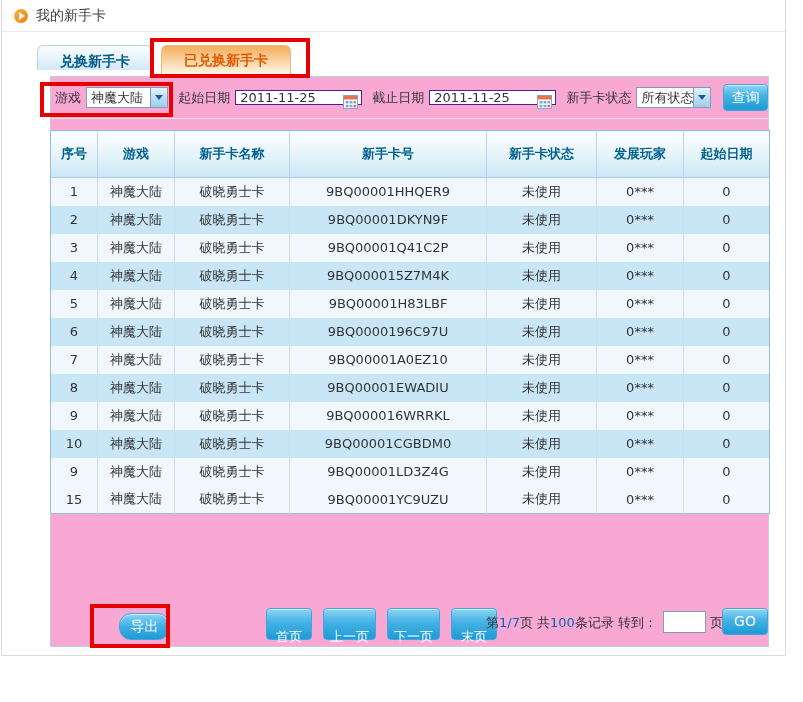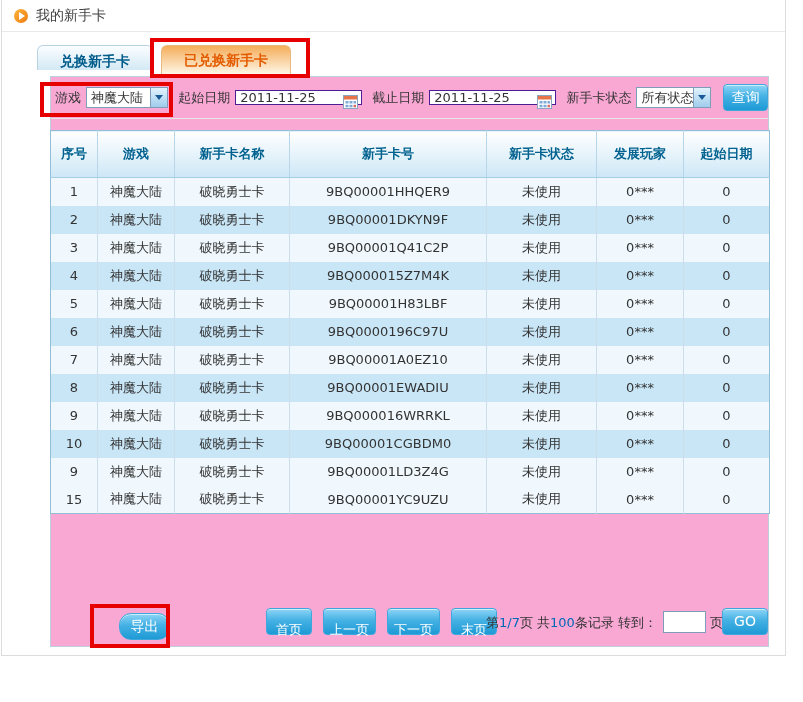--- a/index.html
+++ b/index.html
@@ -65,21 +65,21 @@
   .cards tr.odd  td { background:#f0f8fd; }
   .cards tr.even td { background:#c9e6f7; }
   .col-index{width:47px} .col-game{width:77px} .col-name{width:115px} .col-number{width:197px}
   .col-status{width:110px} .col-players{width:87px} .col-time{width:86px}
 
   
   .footer-area { position:absolute; left:0; top:522px; width:717px; height:48px; }
   .btn-export { position:absolute; left:68px; top:14px; width:51px; height:27px;
     line-height:25px; font-size:14px;border-radius:12px; }
   .page-btns { position:absolute; left:215px; top:9px; display:flex; gap:11px; }
-  .page-btn { height:27px; line-height:25px; font-size:13px; padding:8px 6px; min-width:46px; }
+  .page-btn { height:27px; line-height:25px; font-size:13px; padding:15px 6px; min-width:46px; }
   .page-info { position:absolute; left:435px; top:15px; white-space:nowrap; }
   .num-blue { color:#0168b7; }
   .goto-input { position:absolute; left:612px; top:12px; width:43px; height:22px;
     border:1px solid #7f9db9; background:#fff; font-size:13px; padding:0 2px; }
   .page-unit { position:absolute; left:659px; top:15px; }
   .btn-go { position:absolute; left:671px; top:9px; width:46px; height:27px;
     line-height:25px; font-size:14px; }
 
   
   .anno { position:absolute; border:4px solid #e60000; background:transparent; pointer-events:none; }

